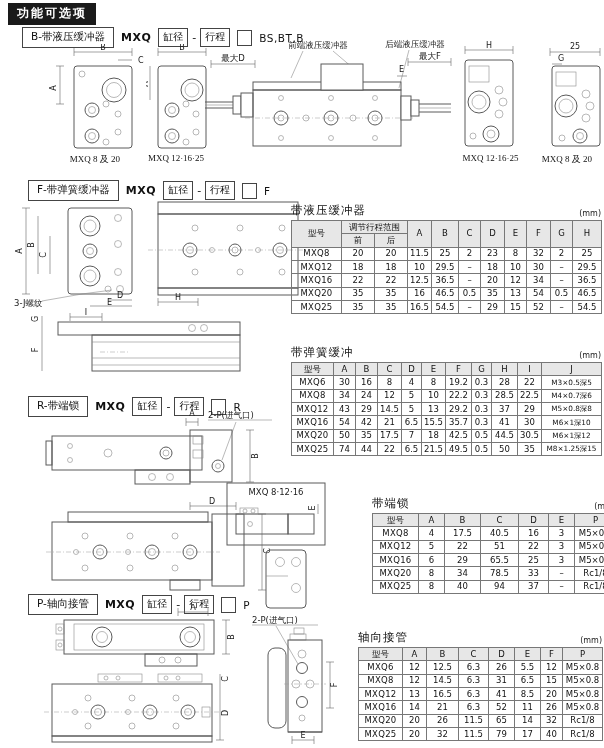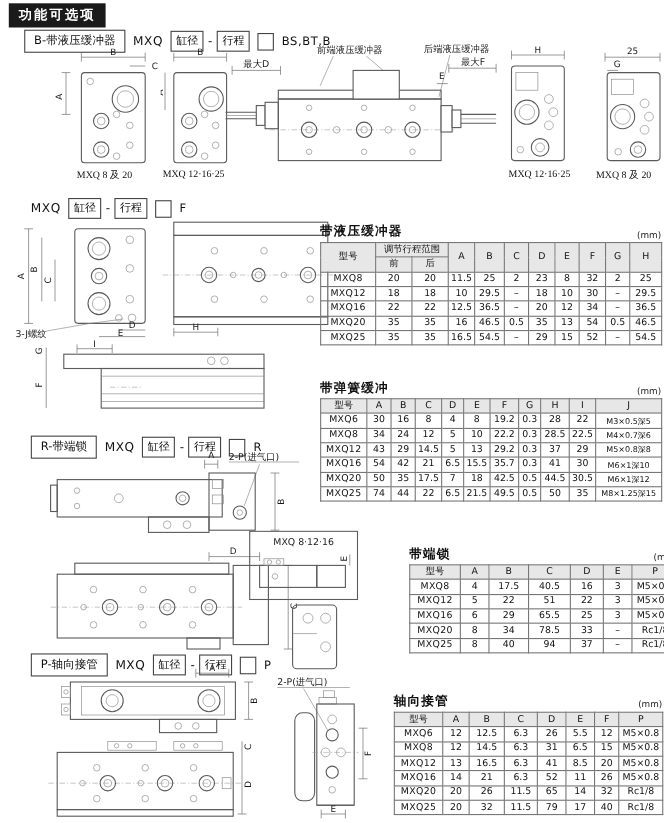--- a/index.html
+++ b/index.html
@@ -2,29 +2,29 @@
 <html><head>
 <meta charset="utf-8">
 <style>
   * { margin:0; padding:0; box-sizing:border-box; }
   html,body { background:#fff; }
   body { width:604px; height:748px; position:relative; font-family:"DejaVu Sans","Liberation Sans",sans-serif; color:#111; overflow:hidden; }
   .abs { position:absolute; }
   .badge { background:#1a1a1a; color:#fff; font-weight:bold; font-size:12px; padding:2px 9px 3px; letter-spacing:2px;text-align:center; }
   .sec-row { display:flex; align-items:center; gap:7px; font-size:10.5px; white-space:nowrap; }
   .sec-label { border:1px solid #444; padding:2px 8px 3px; font-size:10.5px; background:#fff; }
-  .mxq { font-weight:normal; font-size:11px; letter-spacing:0.5px; }
+  .mxq { font-weight:bold; font-size:11px; letter-spacing:0.5px; }
   .mini-box { border:1px solid #444; padding:1px 4px 2px; font-size:10px; }
   .mini-box.empty { width:15px; height:16px; padding:0; }
   .dash { font-size:11px; margin:0 -3px; }
   .suffix { font-size:10.5px; letter-spacing:0.5px; }
   .caption { font-size:9px; text-align:center; white-space:nowrap;font-family:Liberation Serif, serif; }
   .tbl-block { position:absolute; }
   .tbl-head { display:flex; justify-content:space-between; align-items:flex-end; margin-bottom:2px; }
-  .tbl-title { font-size:11.5px; font-weight:bold; letter-spacing:1px; }
+  .tbl-title { font-size:11.5px; font-weight:normal; letter-spacing:1px; }
   .unit { font-size:8px; color:#222; }
   table.tbl { border-collapse:collapse; table-layout:fixed; }
   .tbl th,.tbl td { border:1px solid #777; text-align:center; font-size:8.5px; padding:1.5px 1px; height:13px; line-height:1.1; overflow:hidden; white-space:nowrap; }
   .tbl th { background:#e7e7e7; font-weight:normal; }
   .tbl td.model { letter-spacing:0.3px; }
   .tbl2 td:last-child { font-size:7.3px; }
   svg { display:block; }
   svg .ln { stroke:#5a5a5a; fill:none; stroke-width:1; }
   svg .thin { stroke:#8a8a8a; fill:none; stroke-width:0.6; }
   svg .dim { stroke:#666; fill:none; stroke-width:0.6; }
@@ -174,20 +174,21 @@
     <circle class="thin" cx="52" cy="96" r="3.5"></circle>
     <circle class="thin" cx="34" cy="98" r="3"></circle>
 </svg>
 
 <div class="abs caption" style="left:40px;top:153px;width:110px;">MXQ 8 及 20</div>
 <div class="abs caption" style="left:126px;top:153px;width:100px;">MXQ 12·16·25</div>
 <div class="abs caption" style="left:443px;top:153px;width:95px;">MXQ 12·16·25</div>
 <div class="abs caption" style="left:530px;top:153px;width:74px;">MXQ 8 及 20</div>
 
 <div class="abs sec-row" style="left:28px;top:180px;">
+  <span class="sec-label">F-带弹簧缓冲器</span>
   <span class="mxq">MXQ</span>
   <span class="mini-box">缸径</span>
   <span class="dash">-</span>
   <span class="mini-box">行程</span>
   <span class="mini-box empty"></span>
   <span class="suffix">F</span>
 </div>
 
 <svg class="abs" style="left:12px;top:196px;" width="130" height="112">
   <line class="dim" x1="14" y1="12" x2="14" y2="98"></line>

